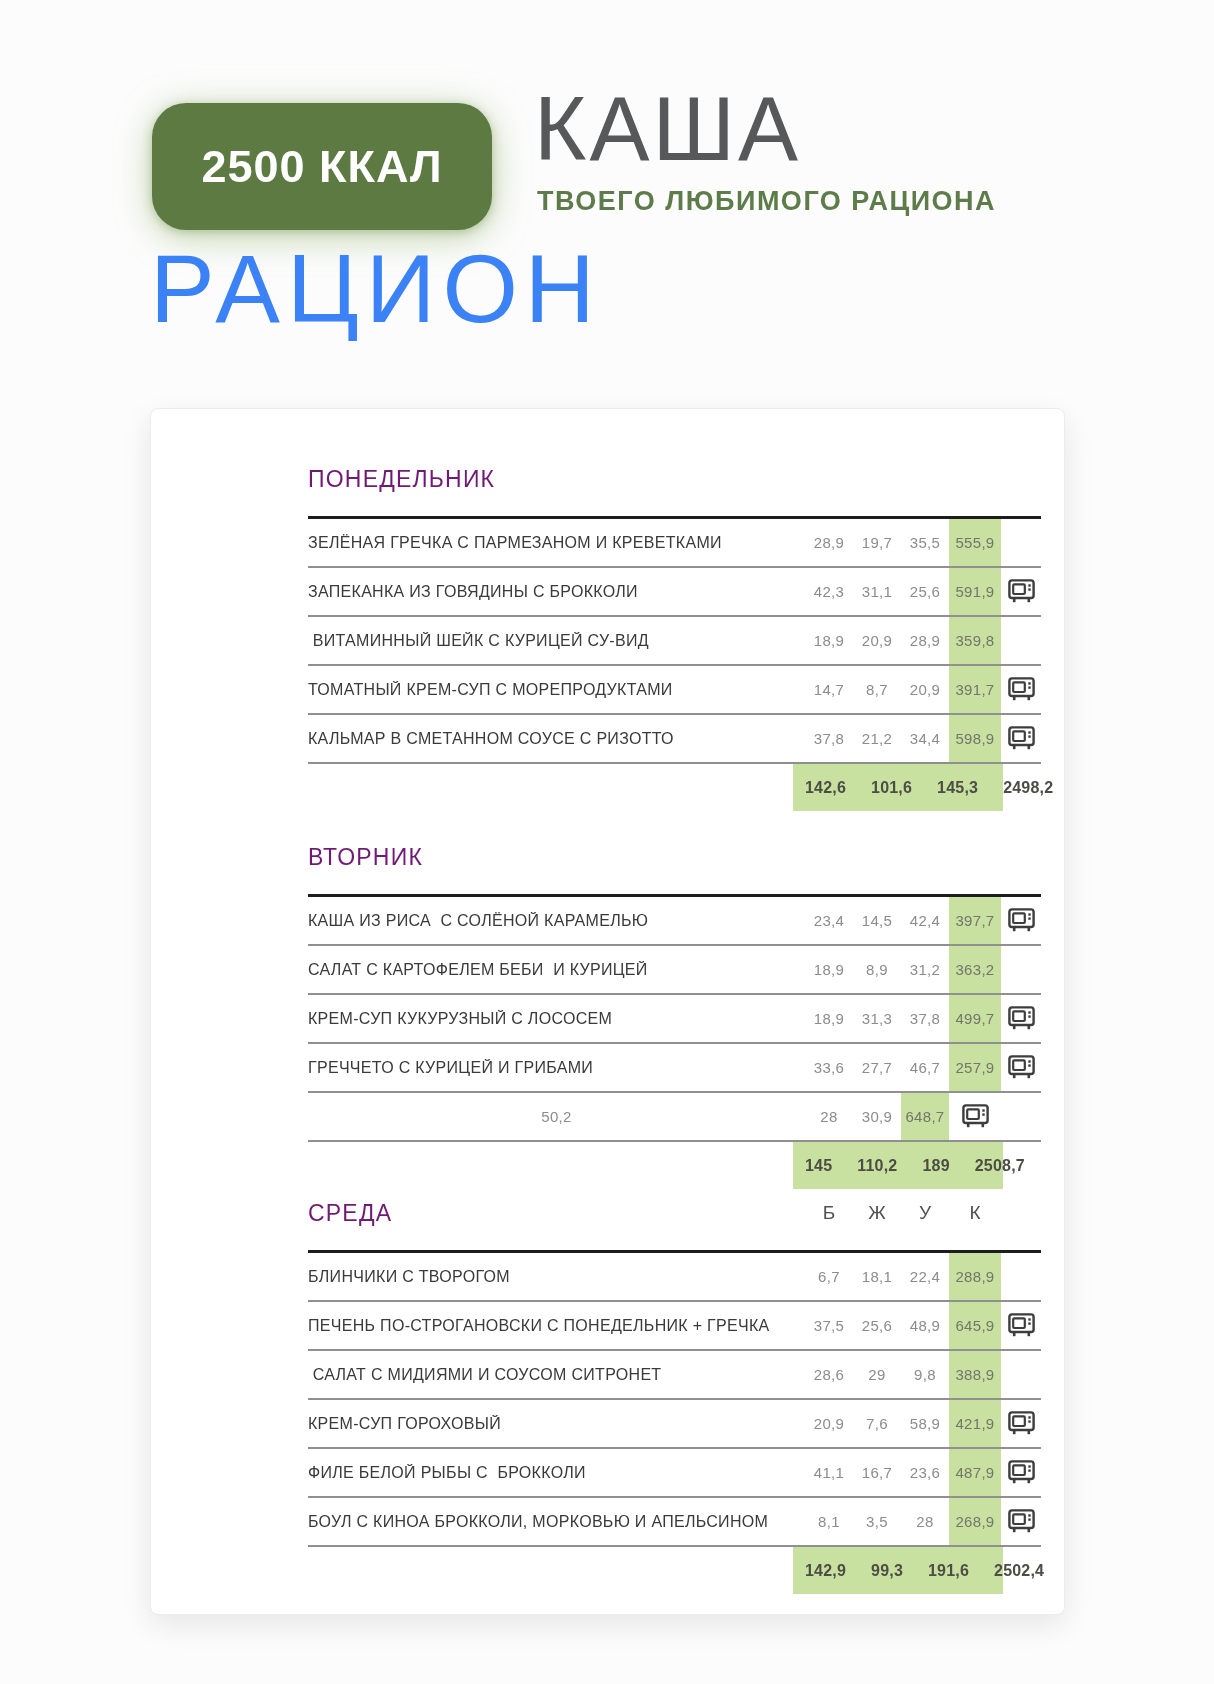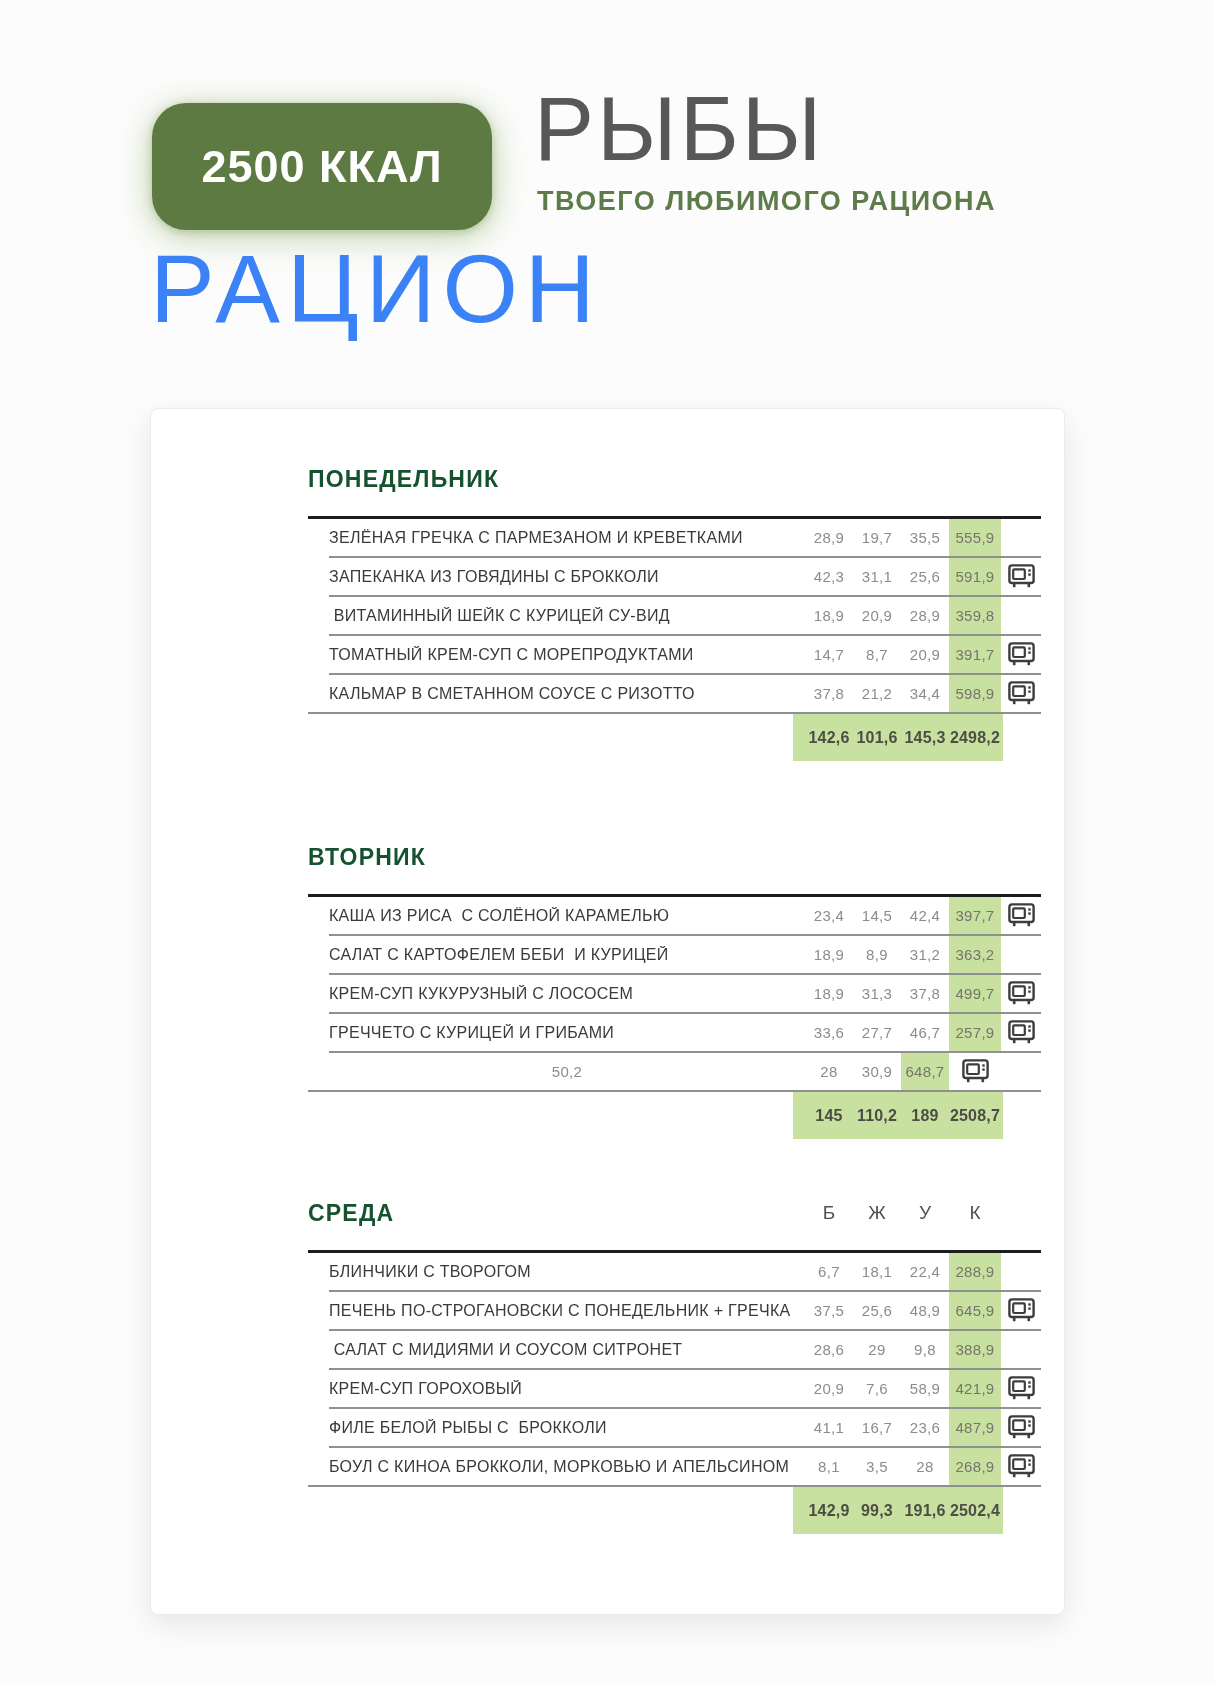--- a/index.html
+++ b/index.html
@@ -37,59 +37,59 @@
   .card{
     position:absolute;left:150px;top:408px;width:913px;height:1205px;
     background:#ffffff;border:1px solid #ececec;border-radius:8px;
     box-shadow:0 10px 30px rgba(0,0,0,.09);
   }
 
   .day{position:absolute;left:157px;width:733px;}
   .row-grid{display:grid;grid-template-columns:1fr 48px 48px 48px 52px 40px;}
 
   .day-head{height:30px;margin-bottom:22px;align-items:center;}
-  .day-title{font-size:23px;font-weight:700;color:#14532d;letter-spacing:1.2px;}
+  .day-title{font-size:23px;font-weight:400;color:#701a75;letter-spacing:1.2px;}
   .col-h{font-size:19px;font-weight:500;color:#515257;text-align:center;visibility:hidden;}
   .day.show-cols .col-h{visibility:visible;}
 
   .tbl{border-top:3px solid #1d1d1d;border-bottom:2px solid #8f8f8f;}
-  .row{height:37px;align-items:center;margin-left:21px;}
+  .row{height:47px;align-items:center;}
   .row + .row{border-top:2px solid #909090;}
   .cell.name{
     font-size:16px;color:#3a3a3a;letter-spacing:.3px;
     white-space:pre;overflow:hidden;padding-right:6px;
   }
   .cell.num{font-size:15px;color:#8c8c8c;text-align:center;letter-spacing:.3px;}
   .cell.k{
     background:#c8e1a1;color:#75756a;height:100%;
     display:flex;align-items:center;justify-content:center;
   }
   .cell.ic{display:flex;align-items:center;justify-content:center;height:100%;}
 
   .totals{
     position:relative;left:485px;width:210px;height:47px;
     background:#c8e1a1;
-    display:flex;align-items:center;padding-left:12px;box-sizing:border-box;
+    display:flex;align-items:center;padding-left:12px;box-sizing:border-box;gap:25px;
   }
   .totals .t-cell{
     font-size:16px;font-weight:700;color:#4d4d44;text-align:center;letter-spacing:.2px;
   }
   .totals .t-b,.totals .t-zh,.totals .t-u{width:48px;}
   .totals .t-k{width:52px;}
 
   svg.mw{display:block;}
 </style>
 </head>
 <body>
 
 <div class="page">
   <div class="badge">
     <span>2500 ККАЛ</span>
   </div>
-  <div class="title">РЫБЫ</div>
+  <div class="title">КАША</div>
   <div class="subtitle">ТВОЕГО ЛЮБИМОГО РАЦИОНА</div>
   <div class="watermark">РАЦИОН</div>
 
   <div class="card" id="card">
       <section class="day" style="top: 55px;">
     <div class="day-head row-grid">
       <div class="day-title">ПОНЕДЕЛЬНИК</div>
       <div class="col-h ch-b">Б</div>
       <div class="col-h ch-zh">Ж</div>
       <div class="col-h ch-u">У</div>

